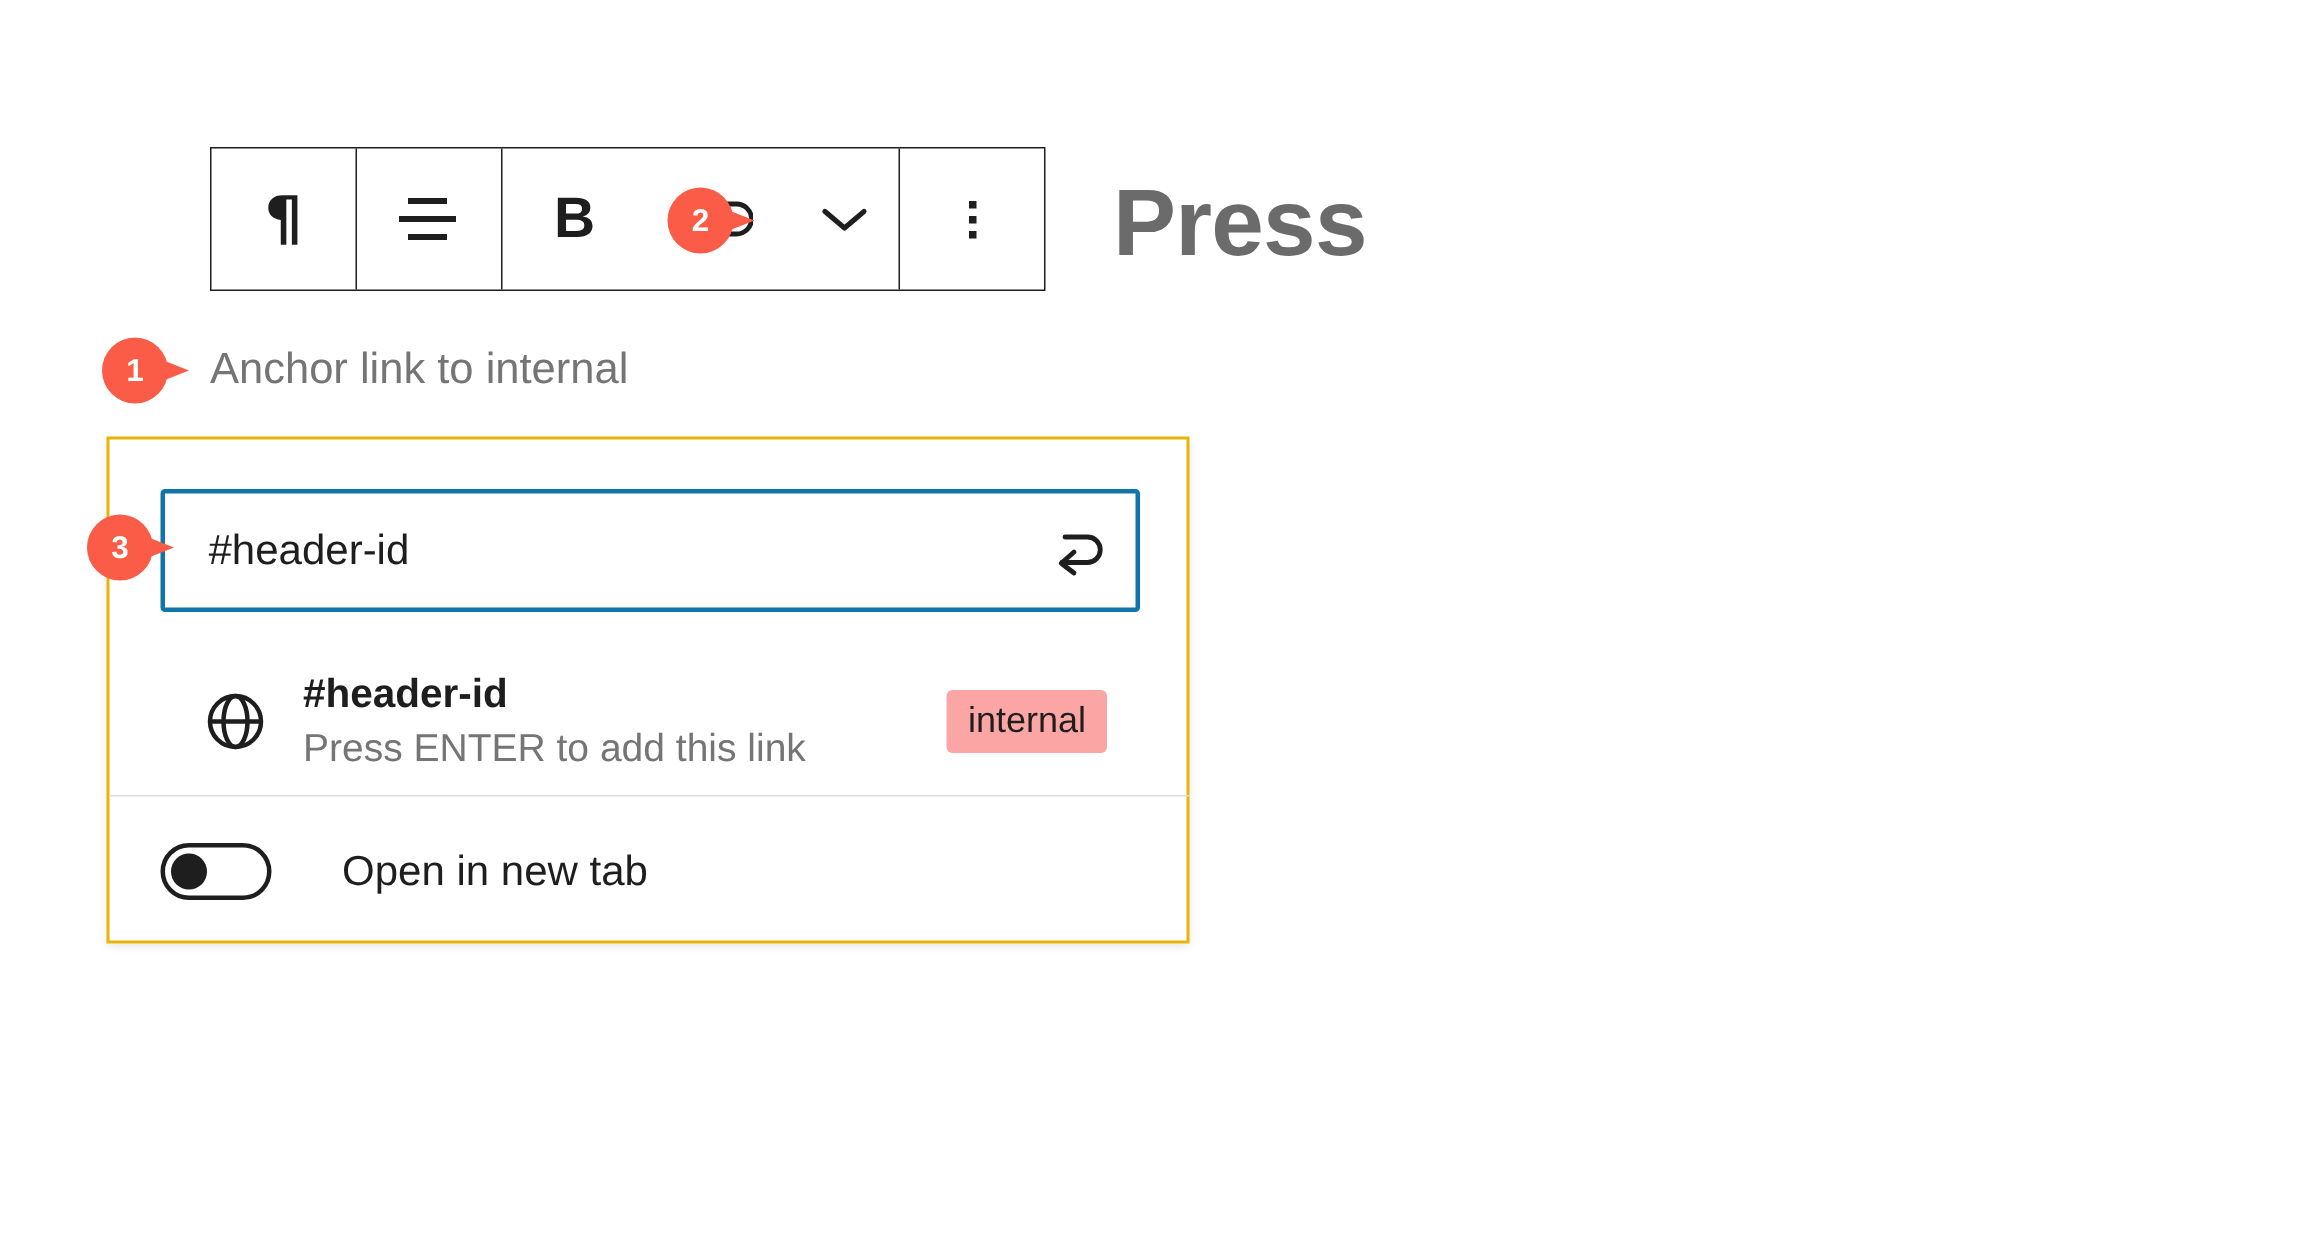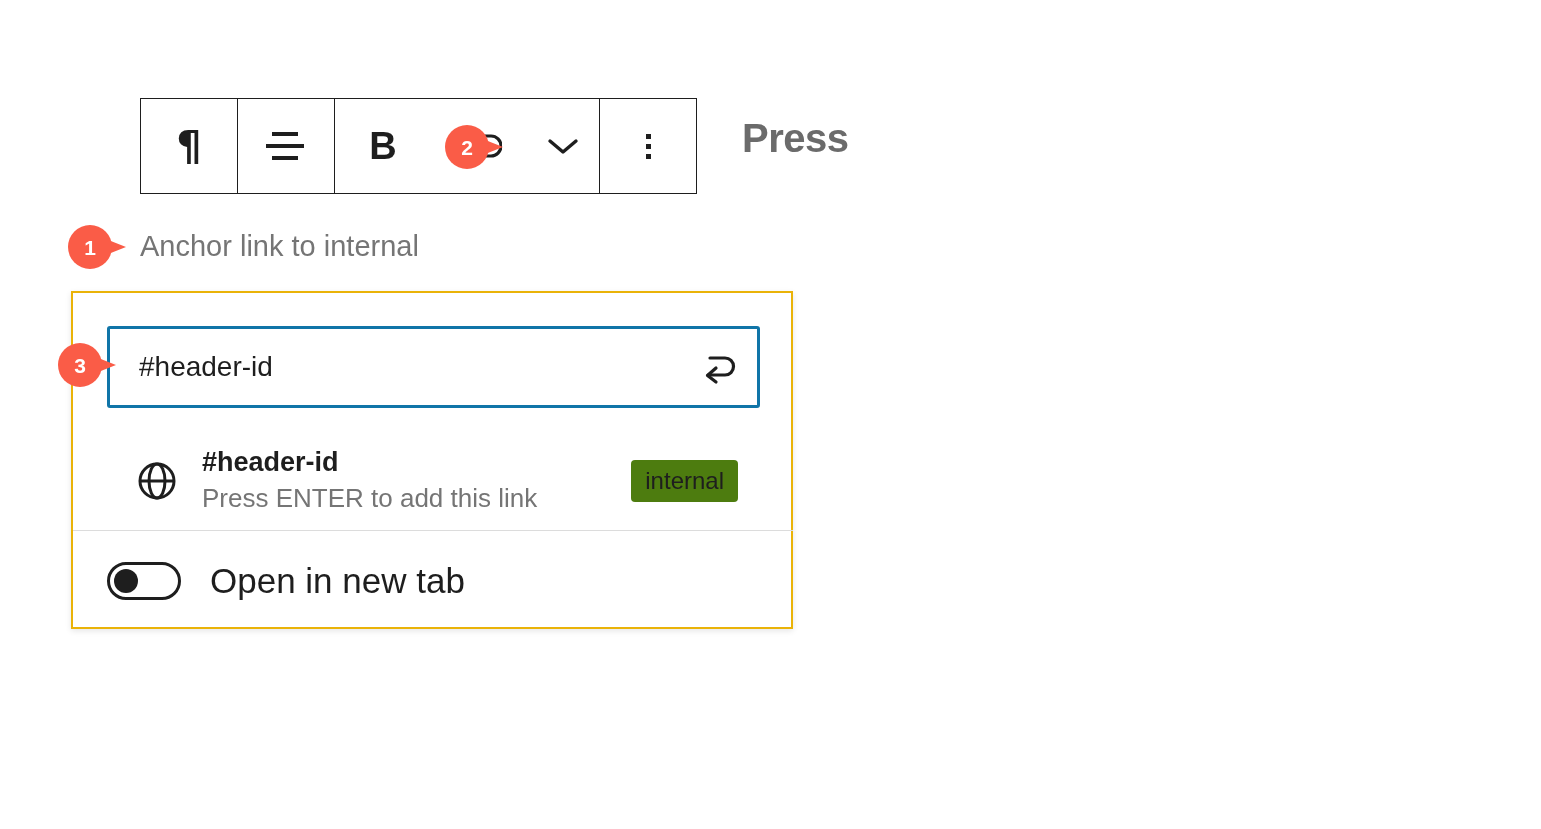--- a/index.html
+++ b/index.html
@@ -14,21 +14,21 @@
     font-family: "Liberation Sans", sans-serif;
     -webkit-font-smoothing: antialiased;
     overflow: hidden;
   }
 
   
   .heading-text {
     position: absolute;
     left: 742px;
     top: 118px;
-    font-size: 40px;
+    font-size: 63px;
     font-weight: bold;
     color: #6b6b6b;
     letter-spacing: -0.5px;
     line-height: 1;
     white-space: nowrap;
   }
 
   
   .block-toolbar {
     position: absolute;
@@ -229,21 +229,21 @@
   .sug-sub {
     font-size: 26px;
     color: #757575;
     line-height: 1.3;
     margin-top: 3px;
     white-space: nowrap;
   }
   .sug-badge {
     flex: 0 0 auto;
     margin-right: 56px;
-    background: #4d7c0f;
+    background: #fca5a5;
     color: #1e1e1e;
     font-size: 24px;
     padding: 7px 14px;
     border-radius: 4px;
     line-height: 1.15;
     white-space: nowrap;
   }
 
   .panel-divider {
     position: absolute;
@@ -280,22 +280,22 @@
   .toggle .knob {
     position: absolute;
     left: 4px;
     top: 4px;
     width: 24px;
     height: 24px;
     border-radius: 50%;
     background: #1e1e1e;
   }
   .toggle-label {
-    margin-left: 29px;
-    font-size: 35px;
+    margin-left: 47px;
+    font-size: 28px;
     color: #1e1e1e;
     line-height: 1.2;
     white-space: nowrap;
   }
 </style>
 </head>
 <body>
 
 <div class="heading-text">Press</div>
 

